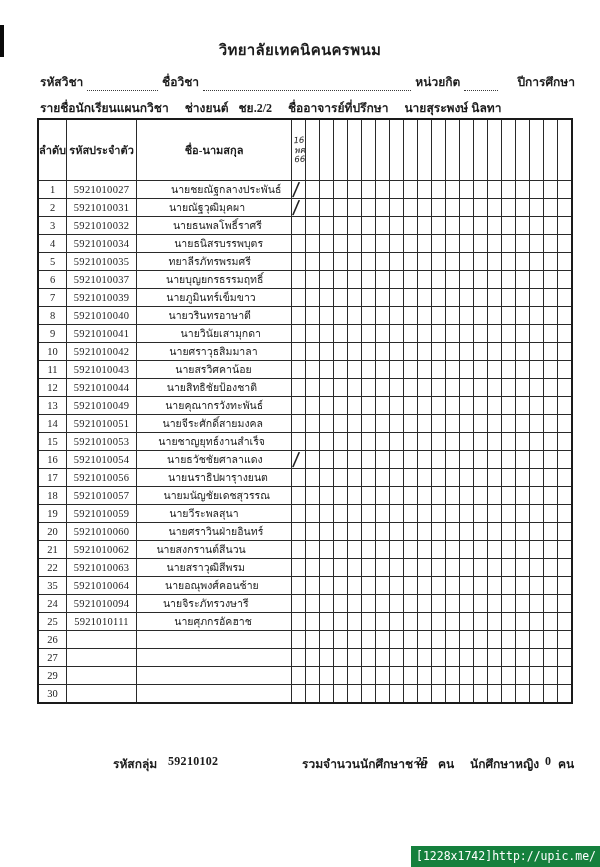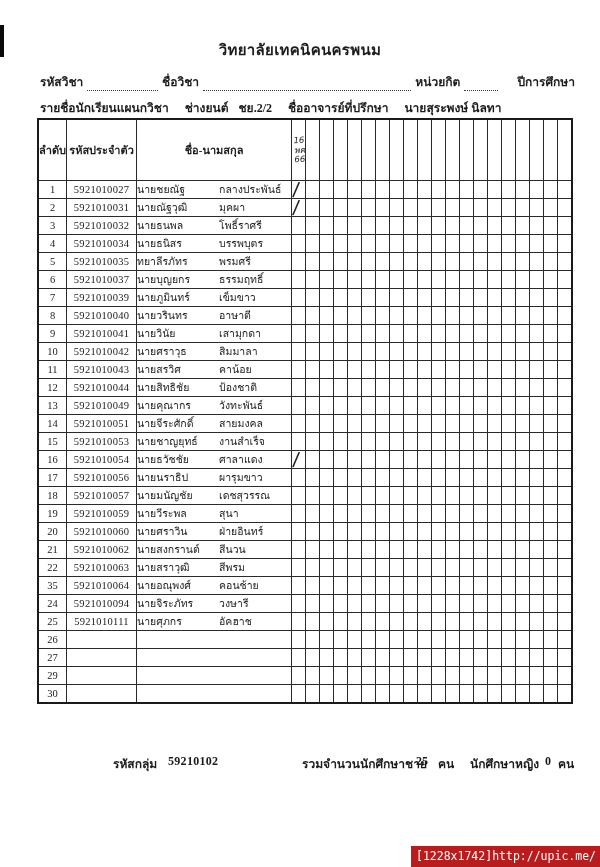--- a/index.html
+++ b/index.html
@@ -34,21 +34,21 @@
   }
   table.roster th,table.roster td{
     border:1px solid #2a2a2a;padding:0;overflow:hidden;
     font-weight:normal;vertical-align:middle;
   }
   table.roster{border:2px solid #1a1a1a;}
   tr.head-row th{height:60px;font-weight:bold;font-size:11px;text-align:center;}
   tbody td{height:17px;line-height:17px;}
   td.c-no{text-align:center;font-size:10.5px;}
   td.c-id{text-align:center;font-size:10.5px;letter-spacing:.3px;}
-  td.c-name{padding-left:4px;}
+  td.c-name{padding-left:4px;text-align:right;}
   .name-wrap{display:flex;}
   .fname{display:inline-block;width:82px;white-space:nowrap;}
   .lname{display:inline-block;white-space:nowrap;}
   td.c-att{position:relative;}
   .slash{
     position:absolute;left:1px;top:-3px;width:14px;height:22px;
     font-size:19px;line-height:22px;color:#222;
     font-family:"DejaVu Sans",sans-serif;transform:rotate(6deg);
   }
   .hand-date{
@@ -63,21 +63,21 @@
   .f-group-label{left:113px;}
   .f-group-code{left:168px;letter-spacing:.3px;}
   .f-male-label{left:302px;text-align:right;}
   .f-male-count{left:416px;}
   .f-unit1{left:438px;}
   .f-female-label{left:470px;}
   .f-female-count{left:545px;}
   .f-unit2{left:558px;}
 
   .watermark{
-    position:absolute;right:0;bottom:0;background:#b91c1c;color:#fff;
+    position:absolute;right:0;bottom:0;background:#15803d;color:#fff;
     font-family:"DejaVu Sans Mono",monospace;font-size:11.5px;
     padding:3px 4px 4px 5px;letter-spacing:0;
   }
 </style>
 </head>
 <body>
 
 <div class="page">
 
   <div class="edge-artifact"></div>
@@ -650,21 +650,21 @@
           <td class="c-att"></td>
           <td class="c-att"></td>
           <td class="c-att"></td>
         </tr>
         <tr>
           <td class="c-no">17</td>
           <td class="c-id">5921010056</td>
           <td class="c-name">
             <span class="name-wrap">
               <span class="fname">นายนราธิป</span>
-              <span class="lname">ผารุมขาว</span>
+              <span class="lname">ผารุางยนต</span>
             </span>
           </td>
           <td class="c-att"></td>
           <td class="c-att"></td>
           <td class="c-att"></td>
           <td class="c-att"></td>
           <td class="c-att"></td>
           <td class="c-att"></td>
           <td class="c-att"></td>
           <td class="c-att"></td>

